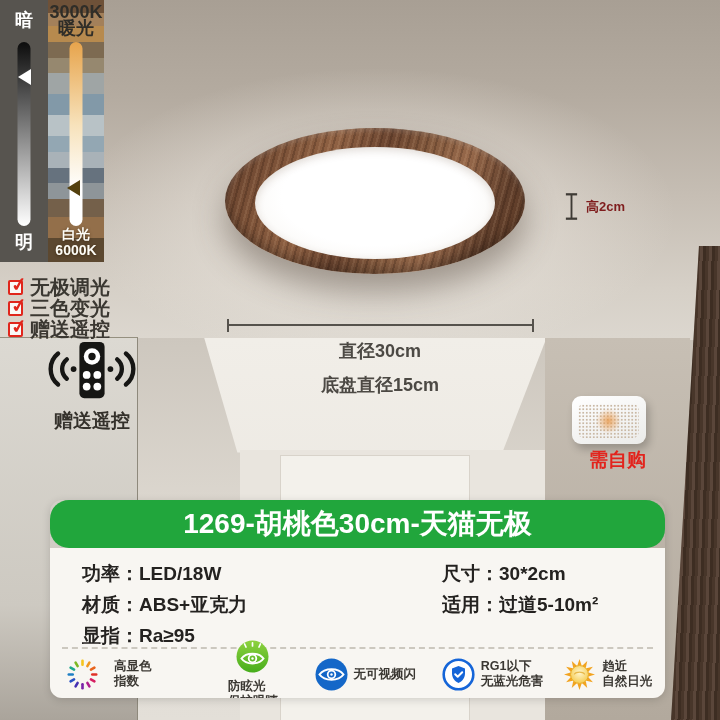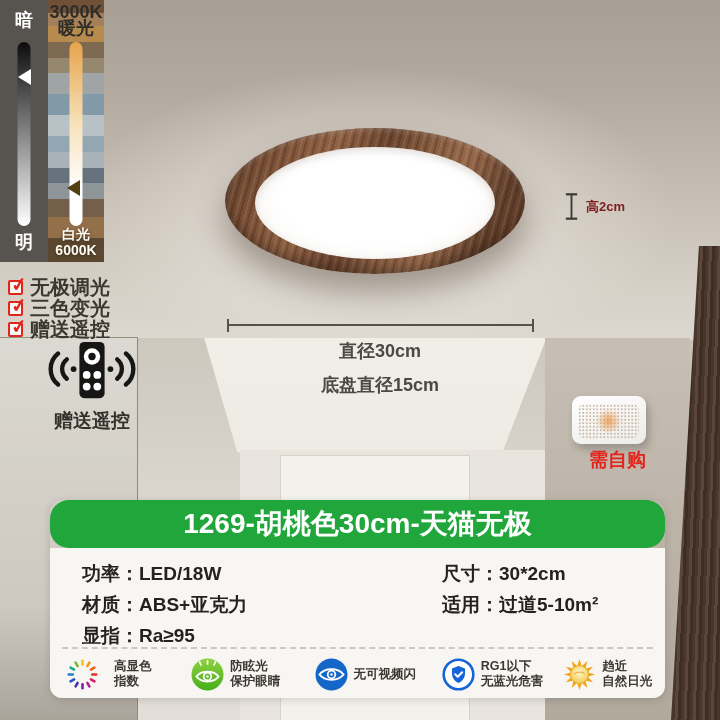--- a/index.html
+++ b/index.html
@@ -90,21 +90,21 @@
     overflow:hidden; box-shadow:0 2px 8px rgba(0,0,0,.15); }
   .banner { height:48px; background:#21a63c; color:#fff; font-size:28px; font-weight:bold;
     display:flex; align-items:center; justify-content:center;border-radius:19px; }
   .panel { position:relative; height:150px; background:#f8f6f2; }
   .spec-col { position:absolute; top:10px; font-size:19px; font-weight:700; color:#242220; line-height:31px; }
   .spec-col.left { left:32px; } .spec-col.right { left:352px;margin-left:40px; }
   .dashes { position:absolute; left:12px; right:12px; top:99px; border-top:2px dashed #ccc8bf; }
   .badges { position:absolute; left:16px; right:4px; top:104px; bottom:2px; display:flex; align-items:center; }
   .badge { display:flex; align-items:center; gap:6px; }
   .badge .txt { font-size:12.5px; font-weight:700; color:#3a3732; line-height:15px; }
-  .b1{width:128px;gap:15px;} .b2{width:126px;} .b3{width:130px;} .b4{width:124px;} .b5{width:100px;}
+  .b1{width:128px;gap:15px;} .b2{width:126px;flex-direction:column;} .b3{width:130px;} .b4{width:124px;} .b5{width:100px;}
 </style>
 </head>
 <body>
 
 <div class="stage">
 
   <div class="ceiling"></div>
   <div class="wall-left"></div>
   <div class="hall-center">
     <div class="soffit"></div>

